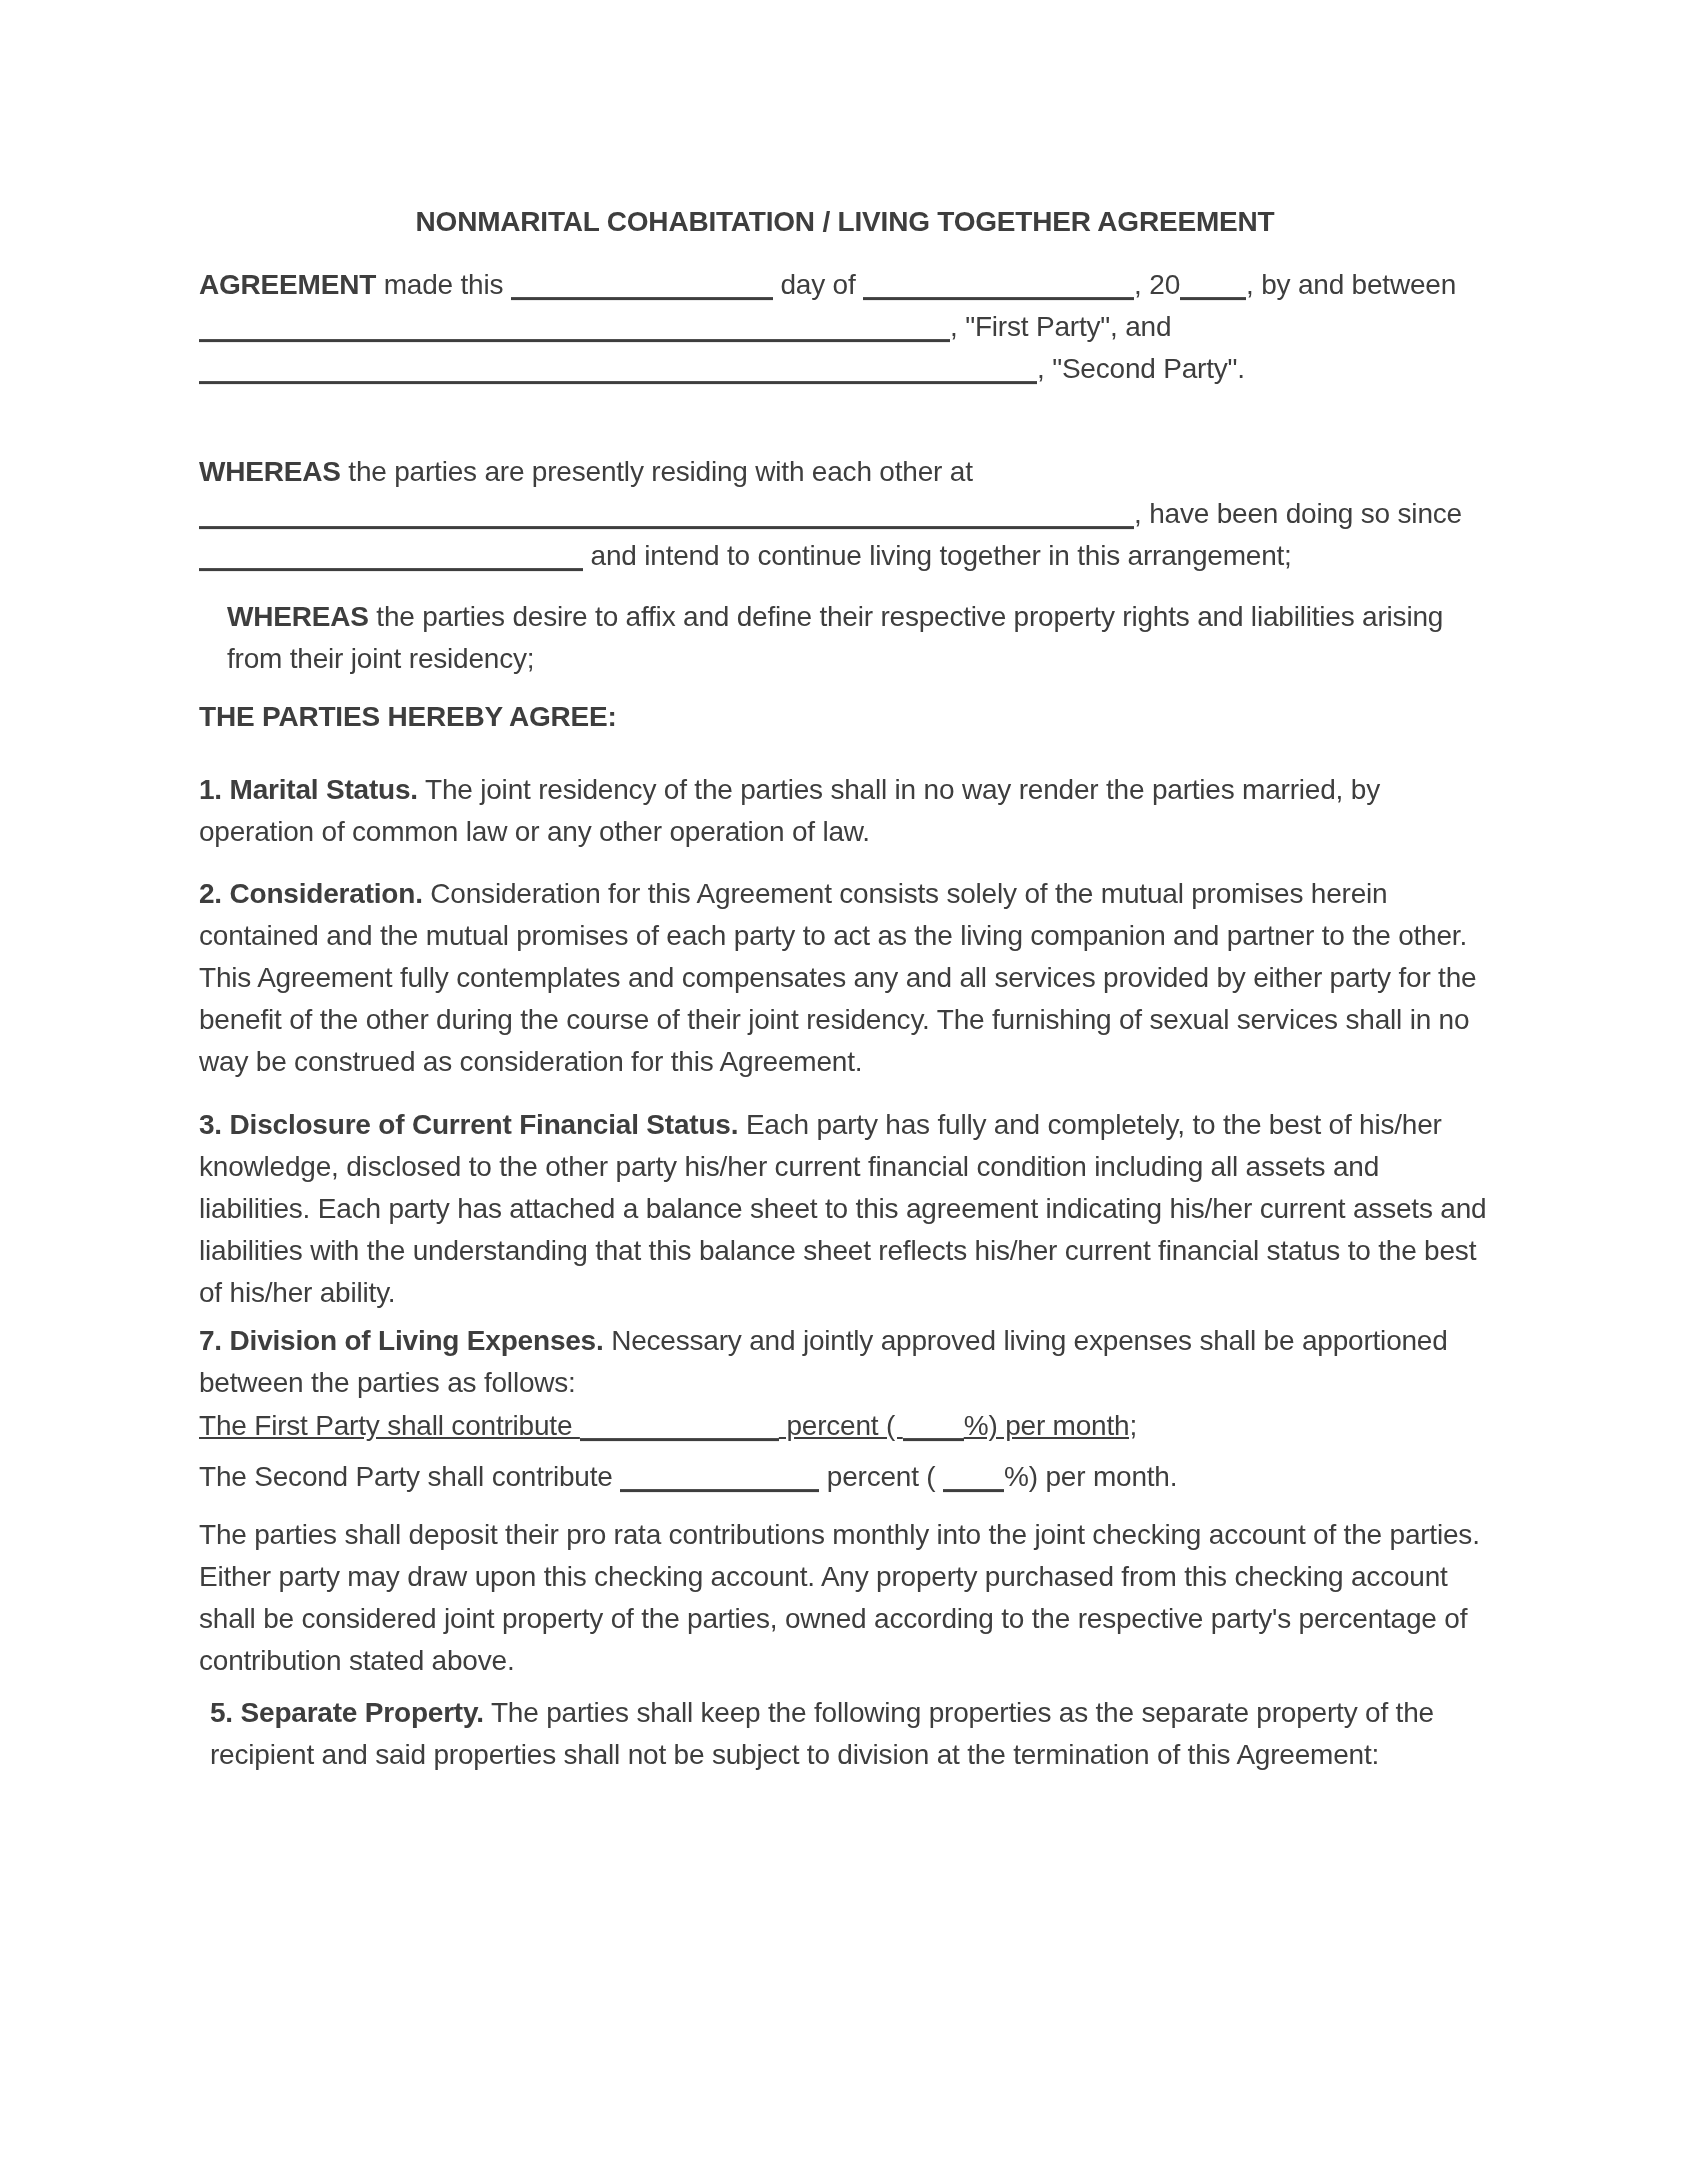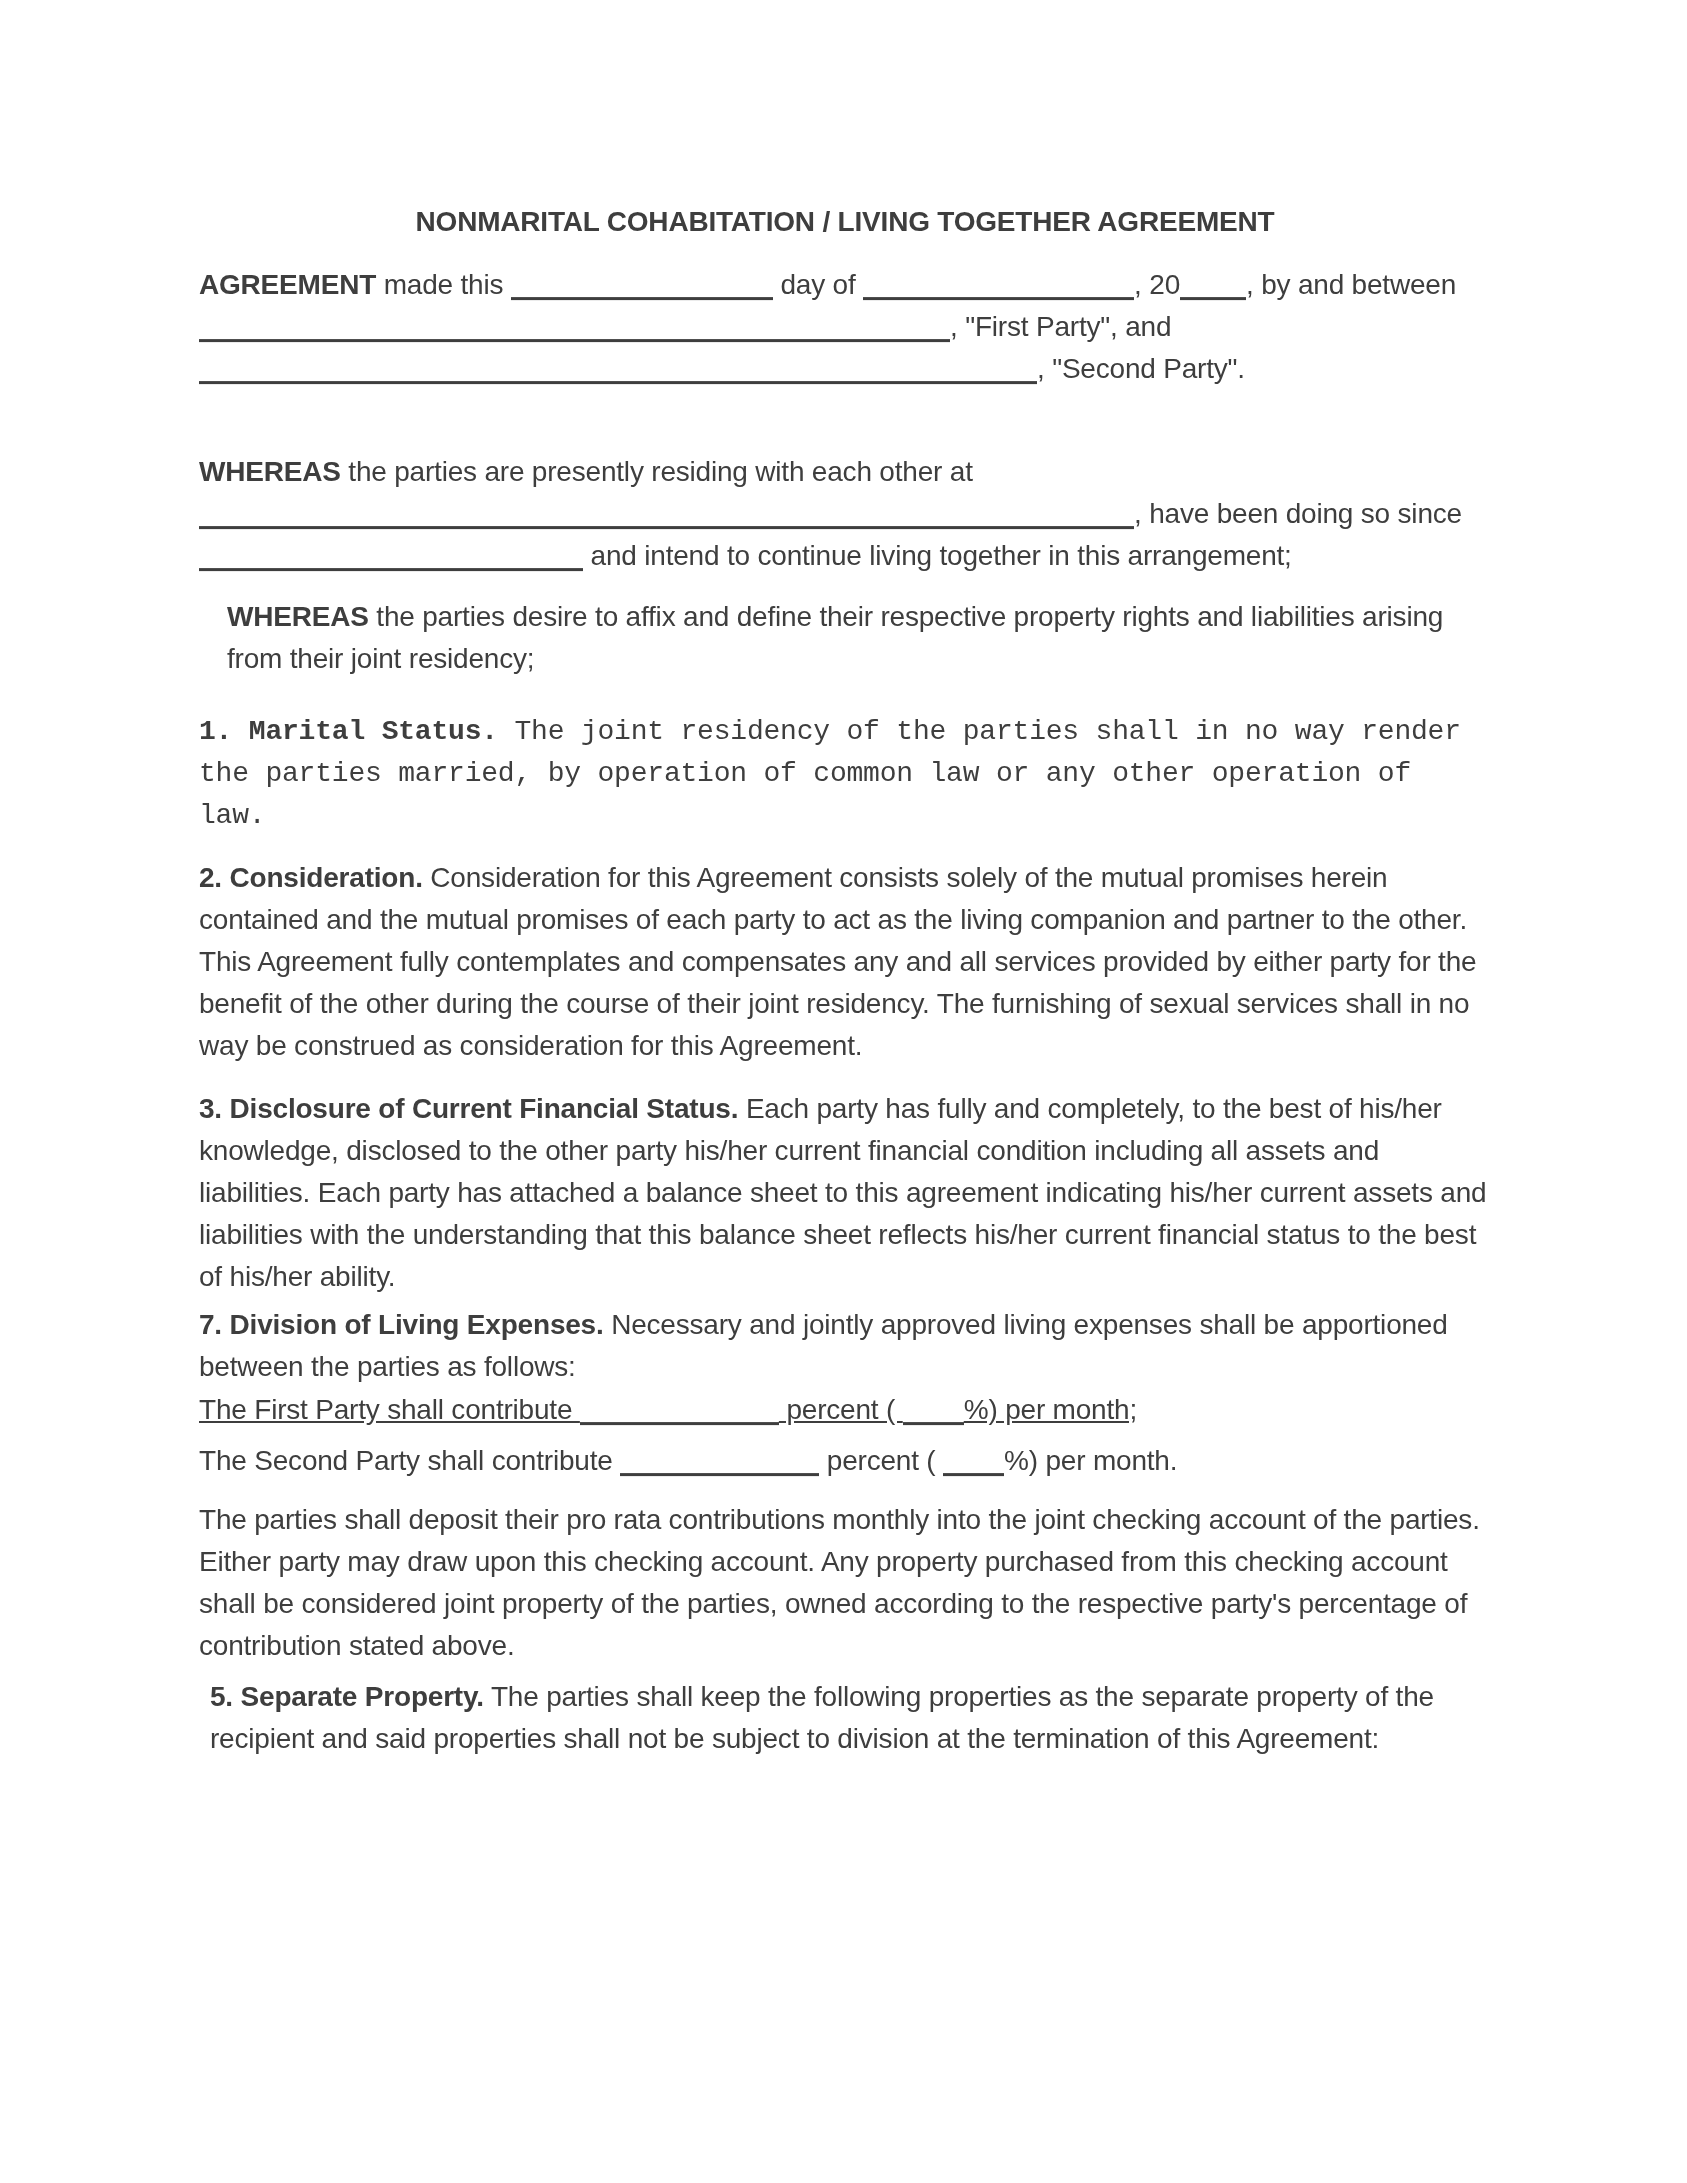--- a/index.html
+++ b/index.html
@@ -18,21 +18,21 @@
     color: #3e3e3e;
   }
   p { margin: 0; }
   b { font-weight: bold; }
   .title  { text-align: center; font-weight: bold; margin: 0; }
   .p-open { margin-top: 21px; }
   .w1     { margin-top: 61px; }
   .w2     { margin-top: 19px; margin-left: 28px; }
   .w3     { margin-top: 35px; }
   .agree  { margin-top: 15.7px; font-weight: bold; }
-  .s1     { margin-top: 31px; font-family: Liberation Mono, monospace; }
+  .s1     { margin-top: 31px; }
   .s2     { margin-top: 20px; }
   .s3     { margin-top: 21px; }
   .s4     { margin-top: 6.1px; }
   .fp     { margin-top: 1px; text-decoration: underline; }
   .sp     { margin-top: 9px; }
   .dep    { margin-top: 16.6px; }
   .s5     { margin-top: 9.6px; margin-left: 11px; }
   .blank {
     display: inline-block;
     height: 0;
@@ -47,20 +47,21 @@
 
   <p class="title">NONMARITAL COHABITATION / LIVING TOGETHER AGREEMENT</p>
 
   <p class="p-open"><b>AGREEMENT</b><span> made this </span><span class="blank" style="width:262px"></span><span> day of </span><span class="blank" style="width:271px"></span><span>, 20</span><span class="blank" style="width:66px"></span><span>, by and between </span><span class="blank" style="width:751px"></span><span>, "First Party", and </span><span class="blank" style="width:838px"></span><span>, "Second Party".</span></p>
 
   <p class="w1"><b>WHEREAS</b><span> the parties are presently residing with each other at </span><span class="blank" style="width:935px"></span><span>, have been doing so since </span><span class="blank" style="width:384px"></span><span> and intend to continue living together in this arrangement;</span></p>
 
   <p class="w2"><b>WHEREAS</b><span> the parties desire to affix and define their respective property rights and liabilities arising from their joint residency;</span></p>
 
 
+  <p class="agree">THE PARTIES HEREBY AGREE:</p>
 
   <p class="s1"><b>1. Marital Status.</b><span> The joint residency of the parties shall in no way render the parties married, by operation of common law or any other operation of law.</span></p>
 
   <p class="s2"><b>2. Consideration.</b><span> Consideration for this Agreement consists solely of the mutual promises herein contained and the mutual promises of each party to act as the living companion and partner to the other. This Agreement fully contemplates and compensates any and all services provided by either party for the benefit of the other during the course of their joint residency. The furnishing of sexual services shall in no way be construed as consideration for this Agreement.</span></p>
 
   <p class="s3"><b>3. Disclosure of Current Financial Status.</b><span> Each party has fully and completely, to the best of his/her knowledge, disclosed to the other party his/her current financial condition including all assets and liabilities. Each party has attached a balance sheet to this agreement indicating his/her current assets and liabilities with the understanding that this balance sheet reflects his/her current financial status to the best of his/her ability.</span></p>
 
   <p class="s4"><b>7. Division of Living Expenses.</b><span> Necessary and jointly approved living expenses shall be apportioned between the parties as follows:</span></p>
 
   <p class="fp"><span>The First Party shall contribute </span><span class="blank" style="width:199px"></span><span> percent ( </span><span class="blank" style="width:61px"></span><span>%) per month;</span></p>

